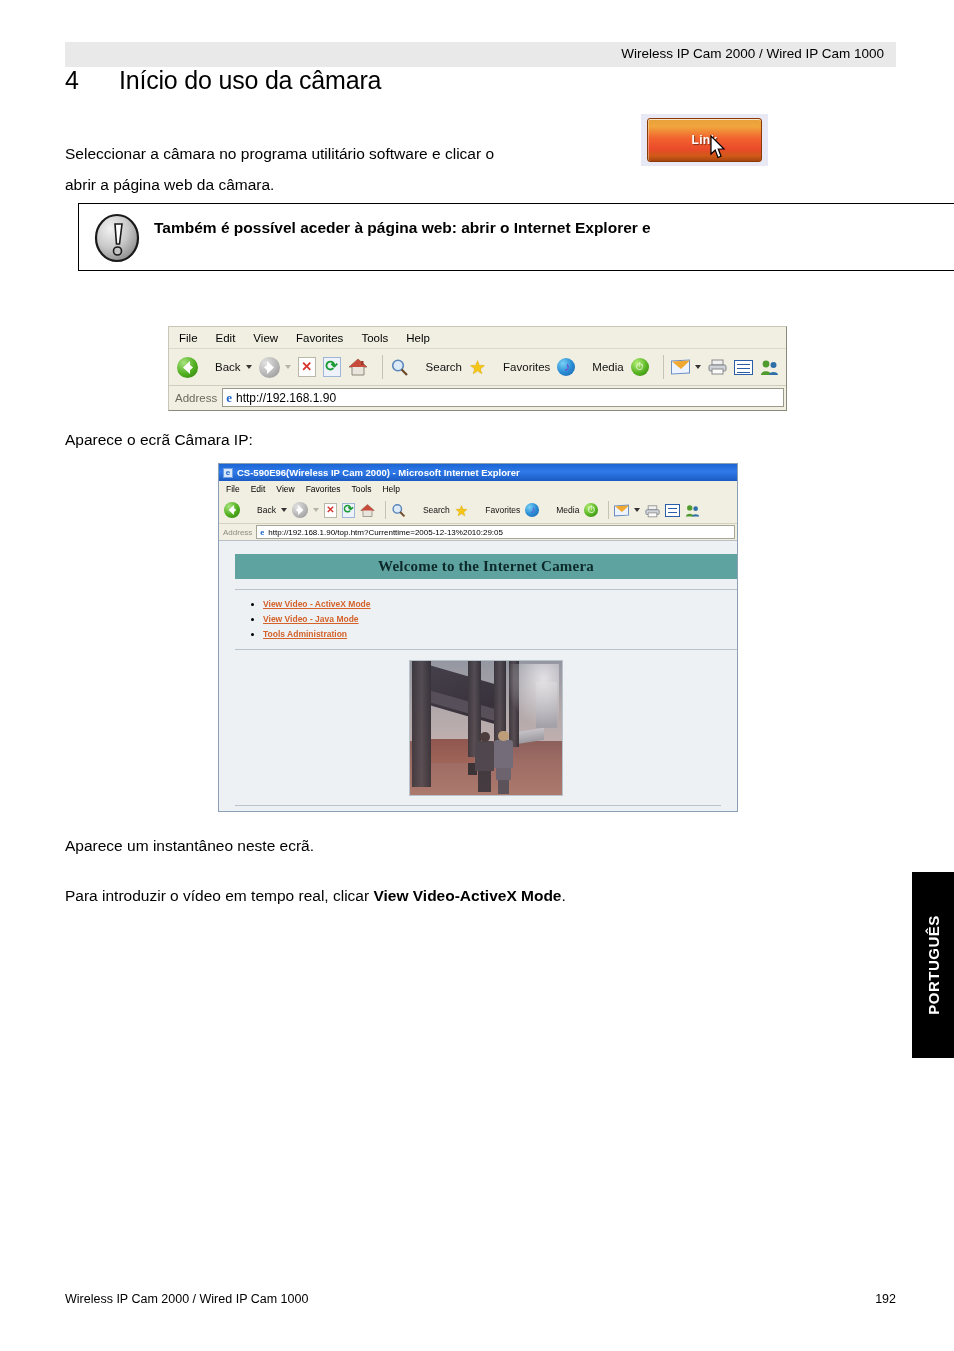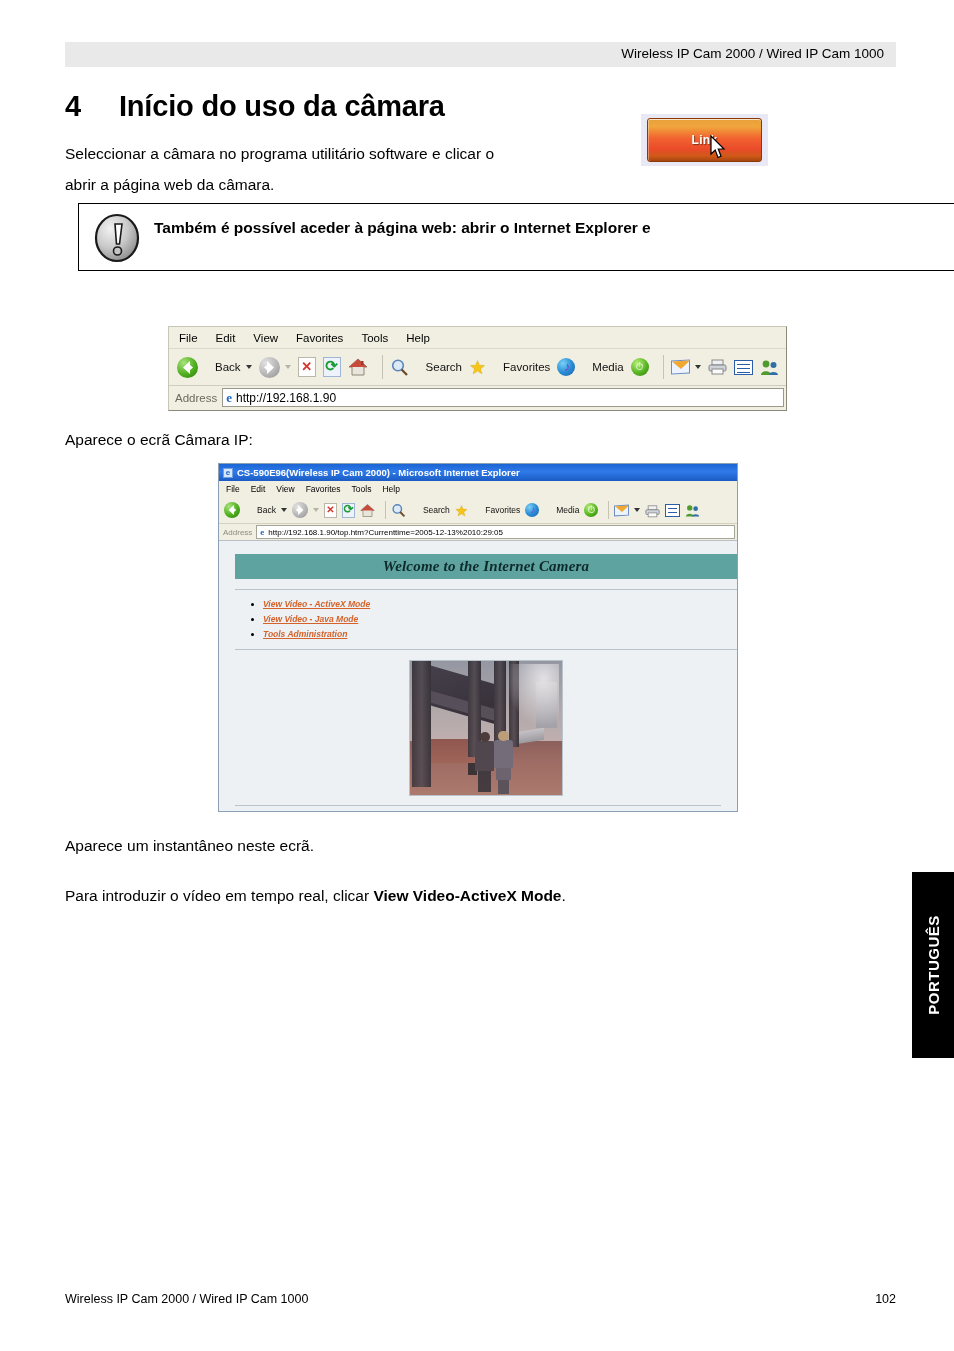--- a/index.html
+++ b/index.html
@@ -23,24 +23,24 @@
     position: absolute;
     right: 12px; top: 4px;
     font-size: 13.5px;
     color: #000;
     white-space: nowrap;
   }
 
   
   .chapter {
     position: absolute;
-    left: 65px; top: 90px;
+    left: 65px; top: 66px;
     width: 700px;
-    font-size: 29px;
-    font-weight: bold;
+    font-size: 25px;
+    font-weight: normal;
     color: #000;
     letter-spacing: -0.2px;
   }
   .chapter .num { display:inline-block; width: 54px; }
 
   
   .para {
     position: absolute;
     font-size: 15.5px;
     color: #000;
@@ -246,21 +246,20 @@
     border-bottom:1px solid #b9bfc6;
   }
   .ie-address .addr-label{font-size:8px;color:#8b8b7c;margin-right:4px;}
   .ie-address .addr-field{height:14px;font-size:8px;border:1px solid #a6a696;}
   .ie-address .ie-e{font-size:9px;}
 
   .ie-page {
     position:absolute; left:0; right:0; top:77px; bottom:0;
     background:#edf1f4;
     padding: 13px 0 0 16px;
-    font-style: italic;
   }
   .cam-banner {
     height:25px;
     background:#5fa3a0;
     display:flex;align-items:center;justify-content:center;
     font-family:"Liberation Serif", serif;
     font-size:15px; font-weight:bold; color:#0d2a2a;
     letter-spacing:0.2px;
   }
   .cam-rule { height:1px; background:#b8c4cc; margin-top:10px; }
@@ -669,13 +668,13 @@
 
 <div class="para p-realtime">
   <span>Para introduzir o vídeo em tempo real, clicar </span><span class="strong">View Video-ActiveX Mode</span><span>.</span>
 </div>
 
 <div class="lang-tab">
   <span class="ltext">PORTUGUÊS</span>
 </div>
 
 <div class="footer-left">Wireless IP Cam 2000 / Wired IP Cam 1000</div>
-<div class="footer-right">102</div>
+<div class="footer-right">192</div>
 
 </body></html>

